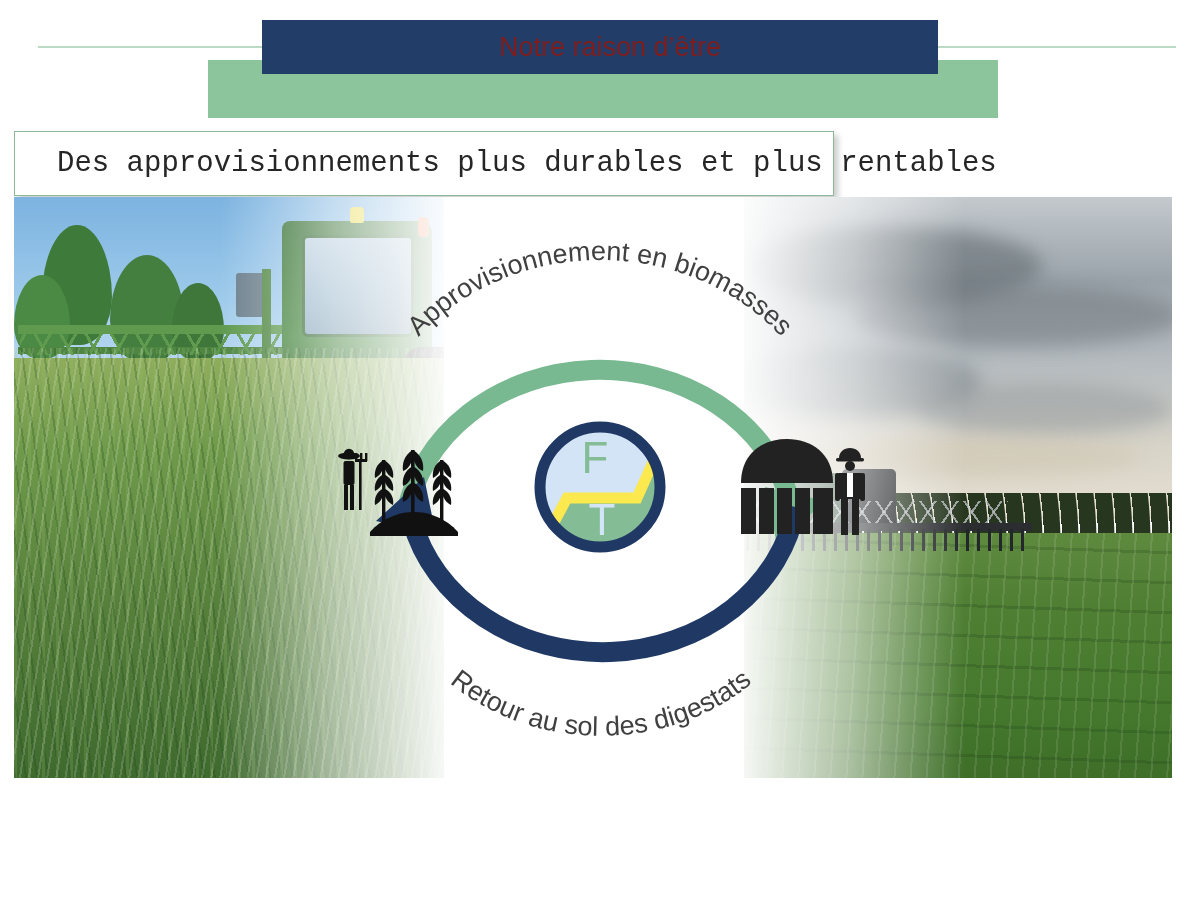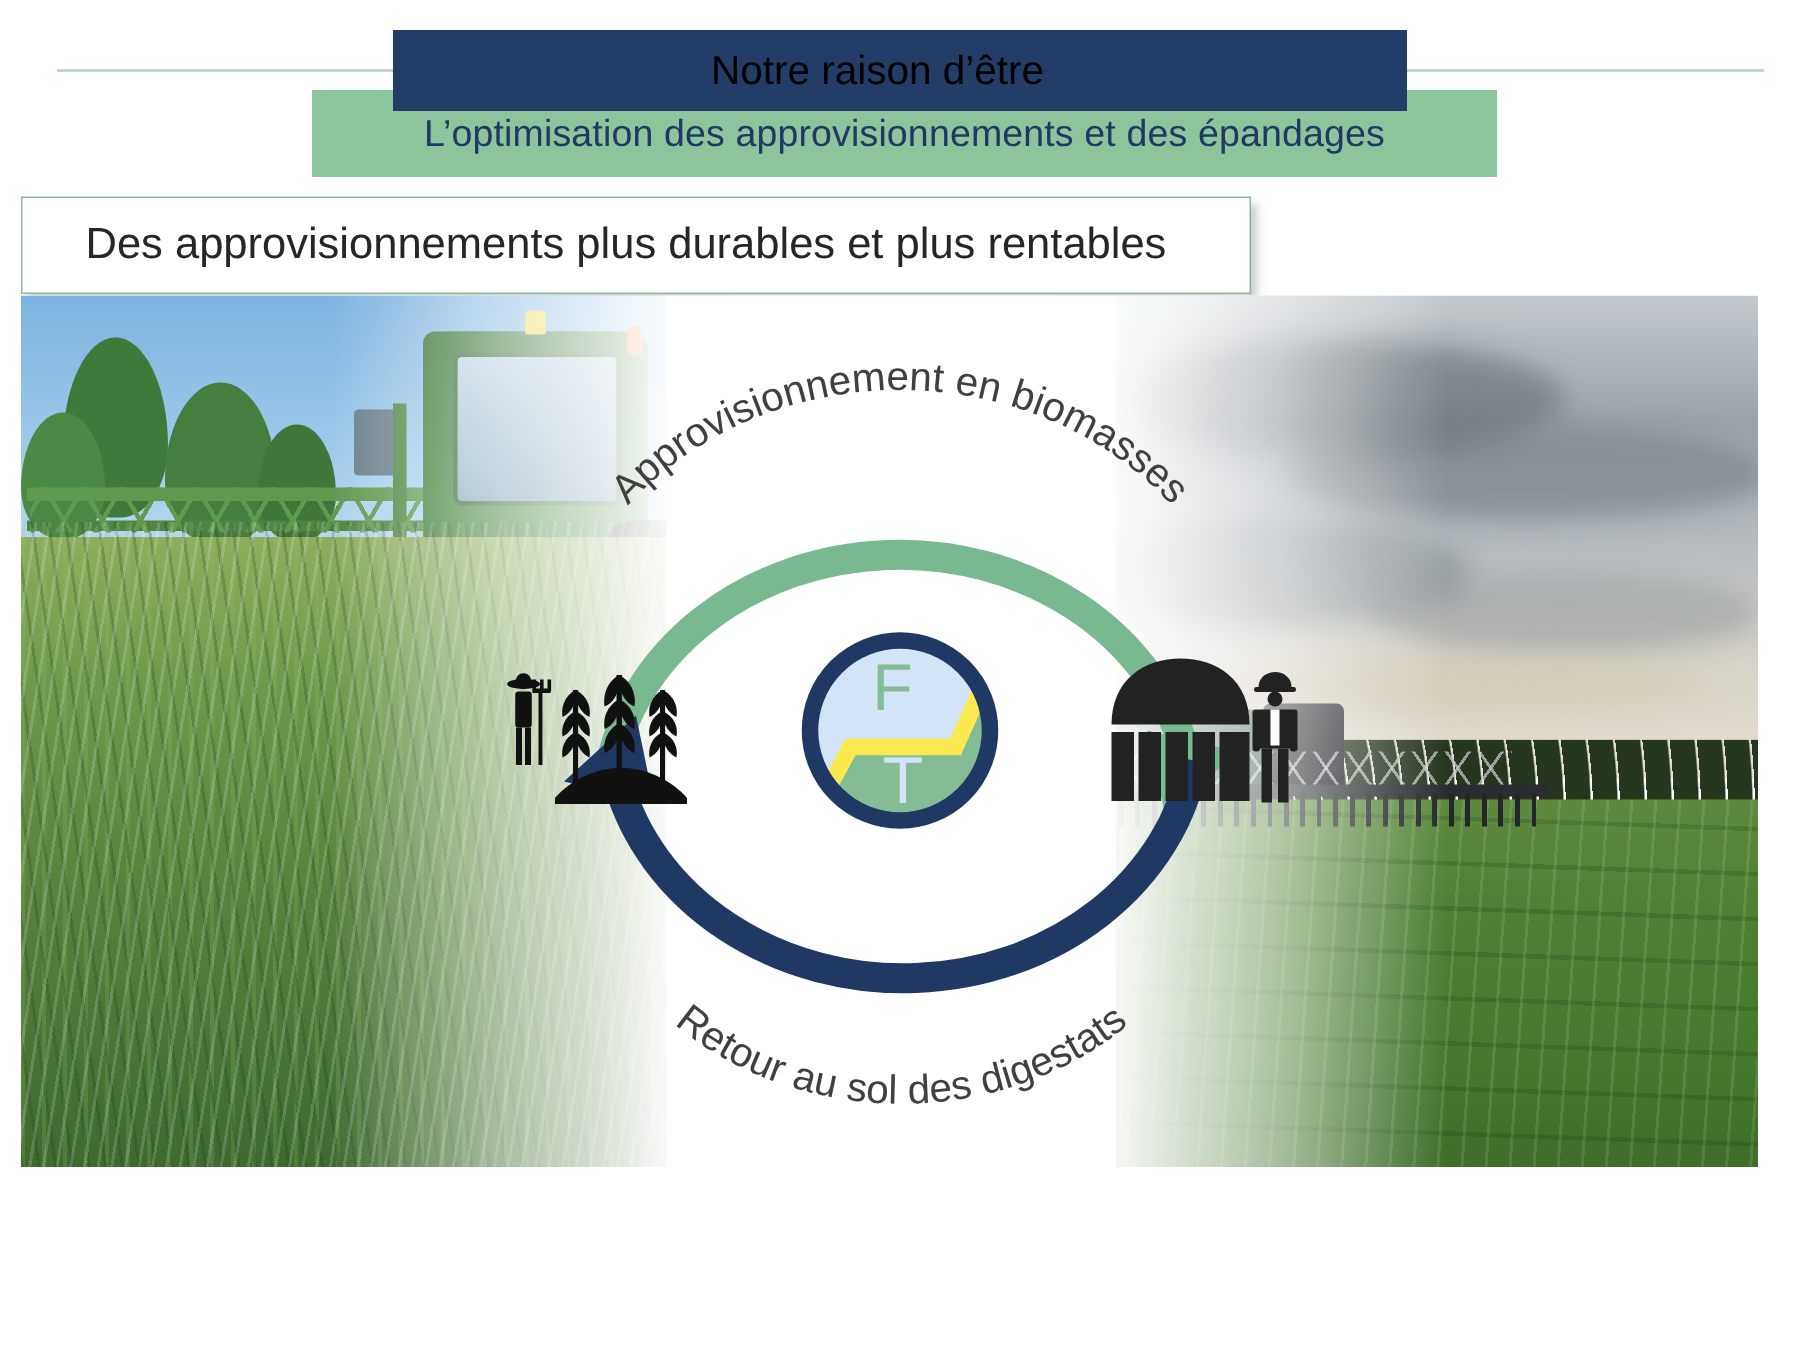--- a/index.html
+++ b/index.html
@@ -25,33 +25,33 @@
     position:absolute;left:208px;top:60px;width:790px;height:58px;
     display:flex;align-items:center;justify-content:center;
     color:#1f3864;font-size:25px;letter-spacing:.1px;
     white-space:nowrap;
   }
   .hdr-navy{
     position:absolute;left:262px;top:20px;width:676px;height:54px;
     background:#223e68;
   }
   .hdr-navy-label{
-    position:absolute;left:247px;top:20px;width:676px;height:54px;
+    position:absolute;left:272px;top:20px;width:676px;height:54px;
     display:flex;align-items:center;justify-content:center;
-    color:#000000;font-size:27px;white-space:nowrap;
+    color:#7f1d1d;font-size:27px;white-space:nowrap;
   }
 
   
   .callout{
     position:absolute;background:#ffffff;border:1px solid #8cb89a;
     box-shadow:4px 4px 6px rgba(120,130,125,.40);
     display:flex;align-items:center;
     color:#262626;
   }
-  .callout-top{left:14px;top:131px;width:818px;height:63px;}
+  .callout-top{left:14px;top:131px;width:818px;height:63px;font-family:Liberation Mono, monospace;}
   .callout-top .txt{padding-left:42px;font-size:29px;white-space:nowrap;}
   .callout-bottom{left:176px;top:820px;width:996px;height:65px;}
   .callout-bottom .txt{padding-left:24px;font-size:29px;white-space:nowrap;}
 
   
   .photo-band{
     position:absolute;left:14px;top:197px;width:1158px;height:581px;
     overflow:hidden;background:#ffffff;
   }
   .photo{position:absolute;top:0;height:581px;width:470px;}
@@ -196,21 +196,20 @@
   .icon-right{position:absolute;left:735px;top:435px;width:140px;height:112px;}
 </style>
 </head>
 <body>
 
 <div id="slide">
 
   <div class="hdr-rule"></div>
 
   <div class="hdr-green"></div>
-  <div class="hdr-green-label">L’optimisation des approvisionnements et des épandages</div>
 
   <div class="hdr-navy"></div>
   <div class="hdr-navy-label">Notre raison d’être</div>
 
   <div class="callout callout-top">
     <span class="txt">Des approvisionnements plus durables et plus rentables</span>
   </div>
 
   <div class="photo-band">
 

